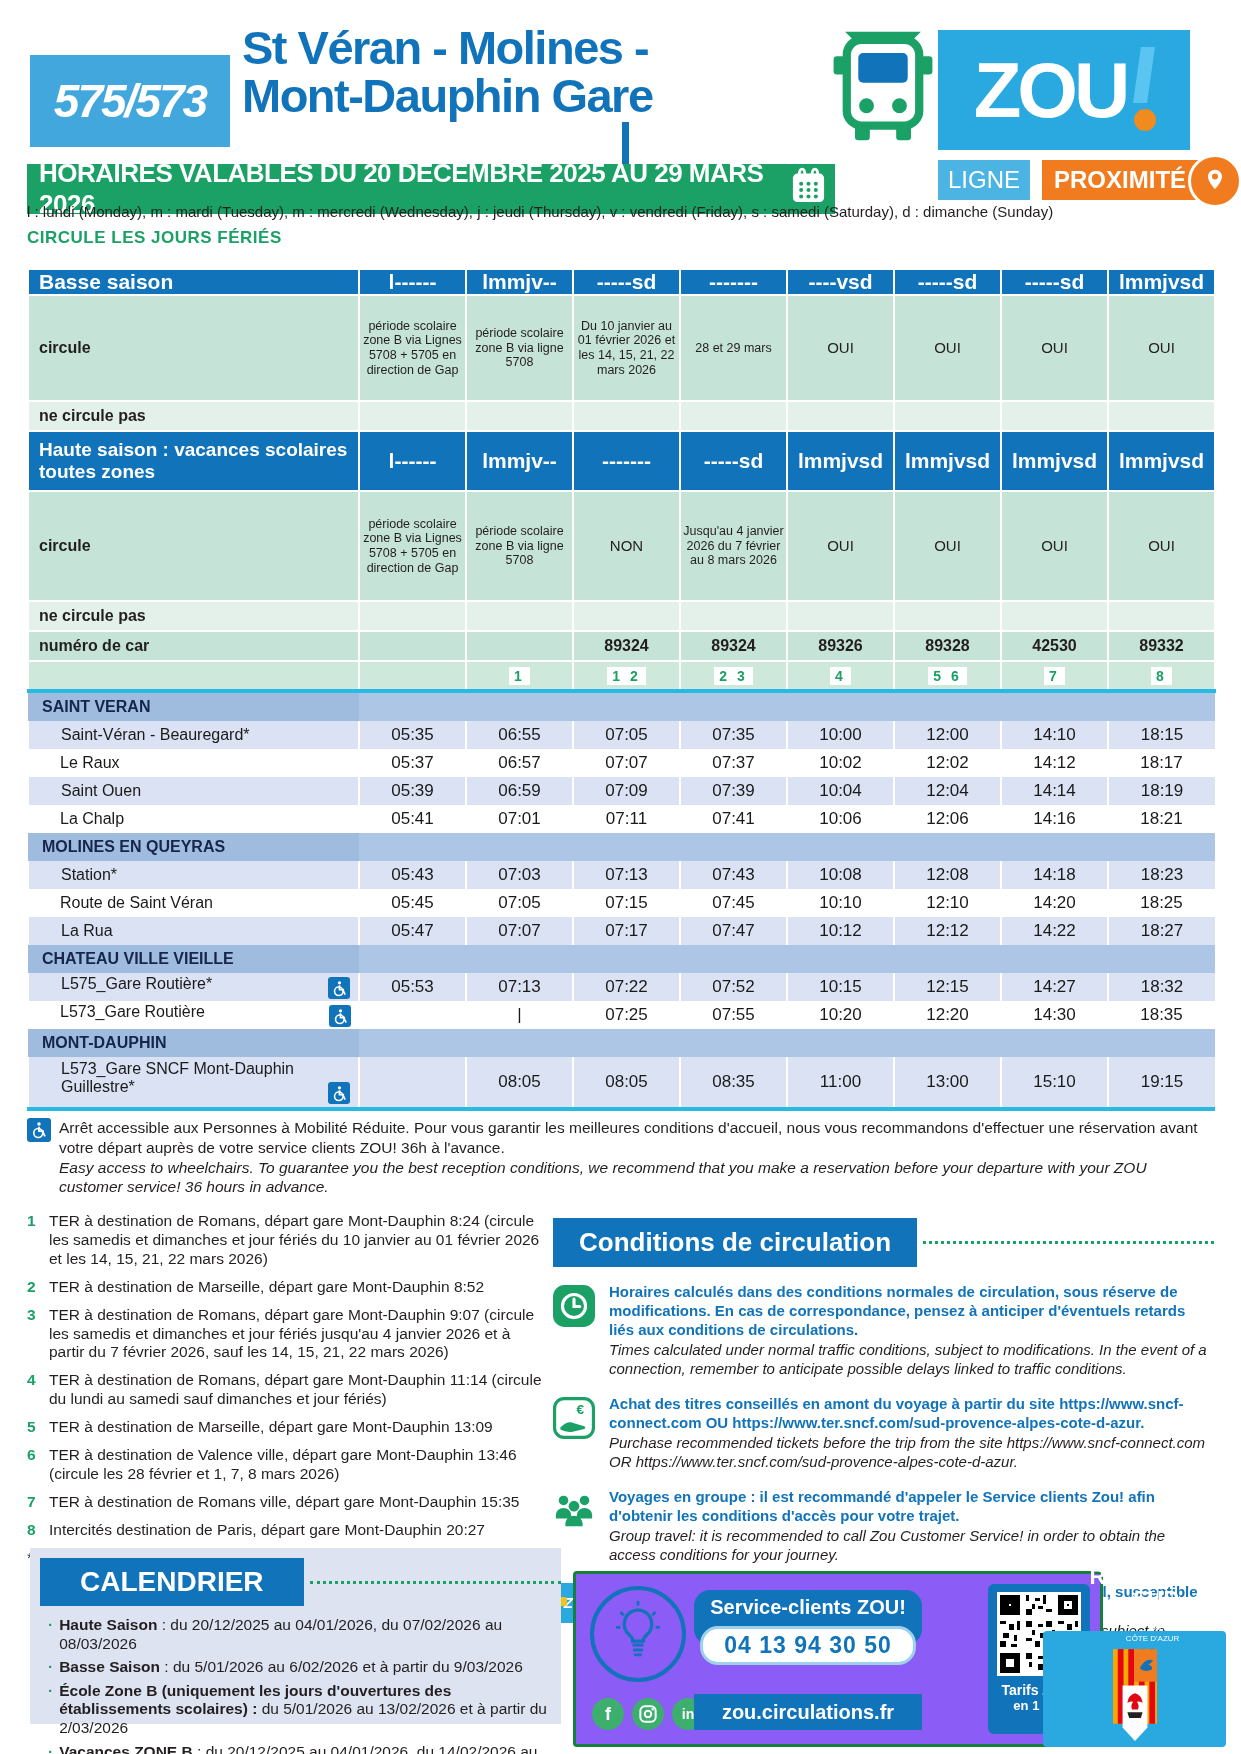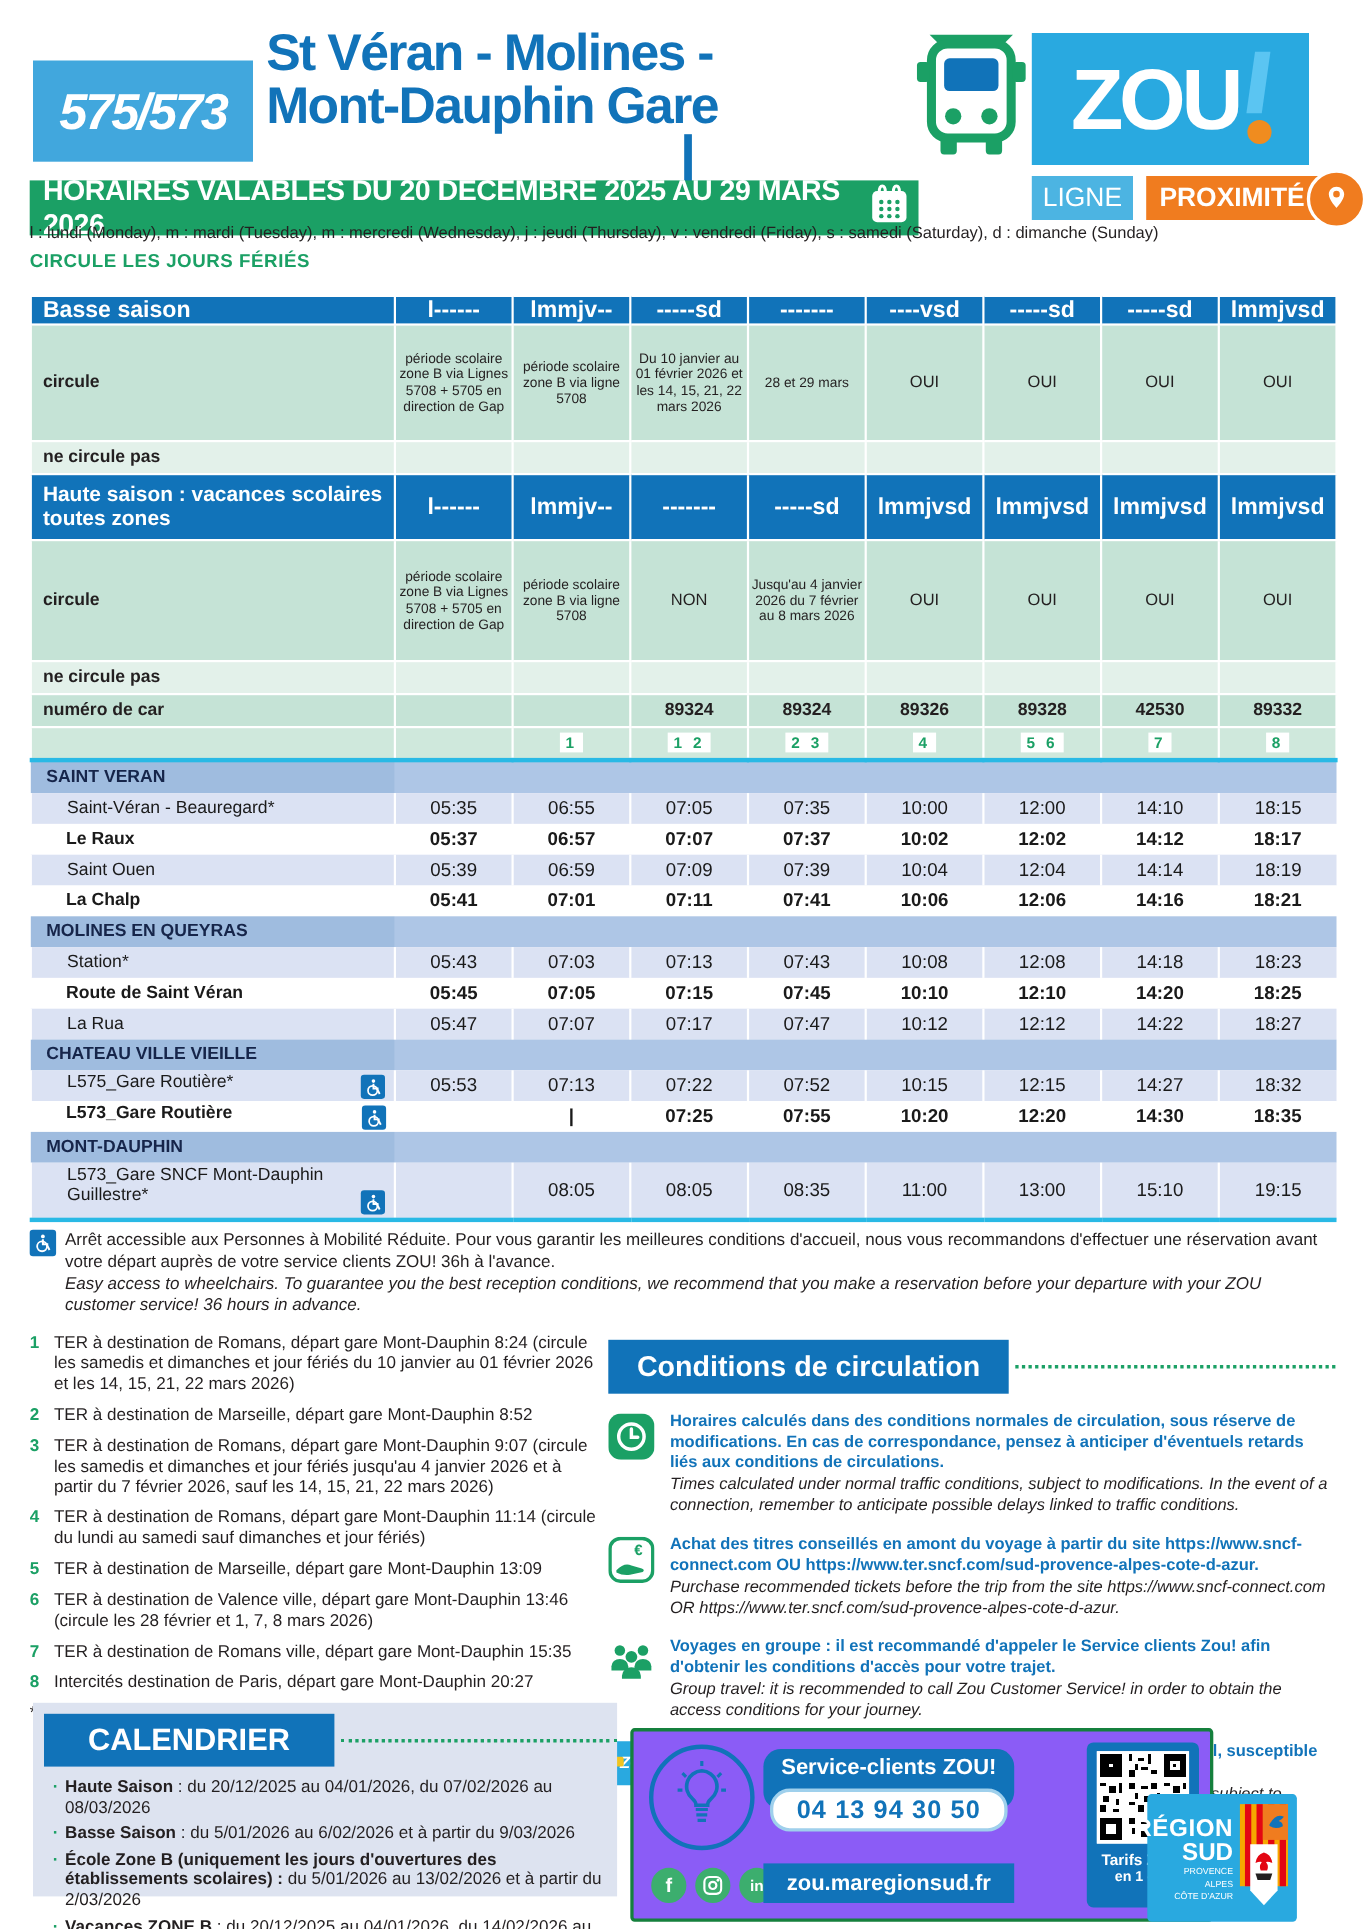--- a/index.html
+++ b/index.html
@@ -50,21 +50,21 @@
   .refbadge{display:inline-block;background:#fff;color:#1ba065;font-weight:bold;font-size:14px;
     padding:1px 5px;letter-spacing:3px;}
   .refbadge:empty{display:none;}
   tr.section td{height:28px;border-top:4px solid #29b9e5;}
   tr.section.nottop td{border-top:none;}
   tr.section td.sname{background:#9fbcdf;text-align:left;padding-left:14px;font-weight:bold;font-size:16px;color:#16254a;}
   tr.section td.srest{background:#aec6e6;}
   tr.stop td{height:28px;font-size:17px;color:#1a1a1a;}
   tr.stop td.c0{font-size:16px;padding-left:32px;}
   tr.stop.lav td{background:#dbe2f3;border-left:2px solid #fff;}
-  tr.stop.white td{background:#fff;font-weight:bold;}
+  tr.stop.white td{background:#fff;}
   tr.stop.tall td{height:50px;}
   tr.stop.tall td.c0{line-height:1.15;}
   tr.last td{border-bottom:4px solid #29b9e5;}
   .wc{float:right;margin-right:8px;margin-top:2px;width:22px;height:22px;border-radius:3px;background:#1173b9;
     display:inline-flex;align-items:center;justify-content:center;}
   .wc-tall{margin-top:22px;}
 
   
   .acc-note{position:absolute;left:27px;top:1118px;width:1187px;display:flex;gap:8px;font-size:15.5px;line-height:1.28;}
   .acc-icon{flex:0 0 24px;width:24px;height:24px;border-radius:3px;background:#1173b9;display:flex;align-items:center;justify-content:center;}
@@ -111,22 +111,22 @@
   .socials{position:absolute;left:16px;bottom:14px;display:flex;gap:8px;}
   .soc{width:32px;height:32px;border-radius:50%;background:#3cae6e;color:#fff;display:flex;align-items:center;
     justify-content:center;font-weight:bold;font-size:18px;}
   .web{position:absolute;left:118px;bottom:14px;width:228px;height:36px;background:#1173b9;color:#fff;
     font-size:20px;font-weight:bold;display:flex;align-items:center;justify-content:center;}
   .qrpanel{position:absolute;right:10px;top:10px;width:102px;height:150px;background:#1173b9;border-radius:6px;
     display:flex;flex-direction:column;align-items:center;padding-top:8px;box-sizing:border-box;}
   .qrimg{width:84px;height:84px;background:#fff;}
   .qrcap1{color:#fff;font-size:14px;font-weight:bold;margin-top:6px;}
   .qrcap2{color:#fff;font-size:13px;font-weight:bold;}
-  .region{position:absolute;left:1043px;top:1631px;width:136px;height:116px;background:#29a9e0;border-radius:4px;
-    display:flex;align-items:center;justify-content:flex-end;gap:6px;padding:0 8px;box-sizing:border-box;}
+  .region{position:absolute;left:1043px;top:1631px;width:183px;height:116px;background:#29a9e0;border-radius:4px;
+    display:flex;align-items:center;justify-content:flex-end;gap:6px;padding:0 8px;box-sizing:border-box;flex-direction:column;}
   .region-text{color:#fff;text-align:right;line-height:1;}
   .region-text .r1{font-size:22px;font-weight:800;letter-spacing:0.5px;}
   .region-text .r2{font-size:22px;font-weight:800;}
   .region-text .r3{font-size:8px;margin-top:3px;}
 </style>
 </head>
 <body>
 
 <div id="page">
 
@@ -607,21 +607,21 @@
       <span class="soc">f</span>
       <span class="soc">
           <svg viewBox="0 0 20 20" width="18" height="18">
             <rect x="1.5" y="1.5" width="17" height="17" rx="5" fill="none" stroke="#fff" stroke-width="2.2"></rect>
             <circle cx="10" cy="10" r="3.6" fill="none" stroke="#fff" stroke-width="2.2"></circle>
             <circle cx="15.2" cy="4.8" r="1.4" fill="#fff"></circle>
           </svg>
         </span>
       <span class="soc" style="font-size:14px;">in</span>
     </div>
-    <div class="web">zou.maregionsud.fr</div>
+    <div class="web">zou.circulations.fr</div>
     <div class="qrpanel">
       <div class="qrimg">
         <svg viewBox="0 0 29 29" width="84" height="84" shape-rendering="crispEdges">
           <rect width="29" height="29" fill="#fff"></rect>
           <g fill="#000">
             <path d="M1 1h7v7h-7z M21 1h7v7h-7z M1 21h7v7h-7z"></path>
             <rect x="3" y="3" width="3" height="3" fill="#fff" stroke="none"></rect>
             <rect x="23" y="3" width="3" height="3" fill="#fff"></rect>
             <rect x="3" y="23" width="3" height="3" fill="#fff"></rect>
             <rect x="3" y="3" width="3" height="3"></rect>

